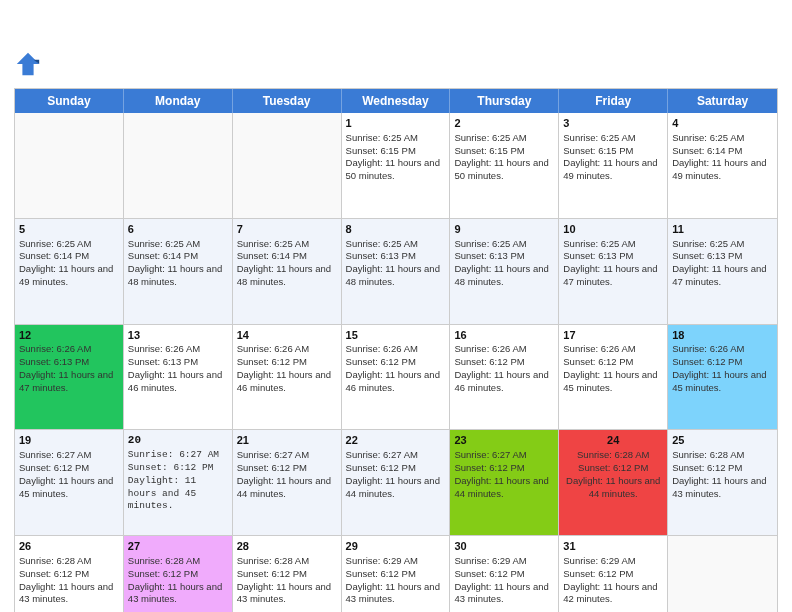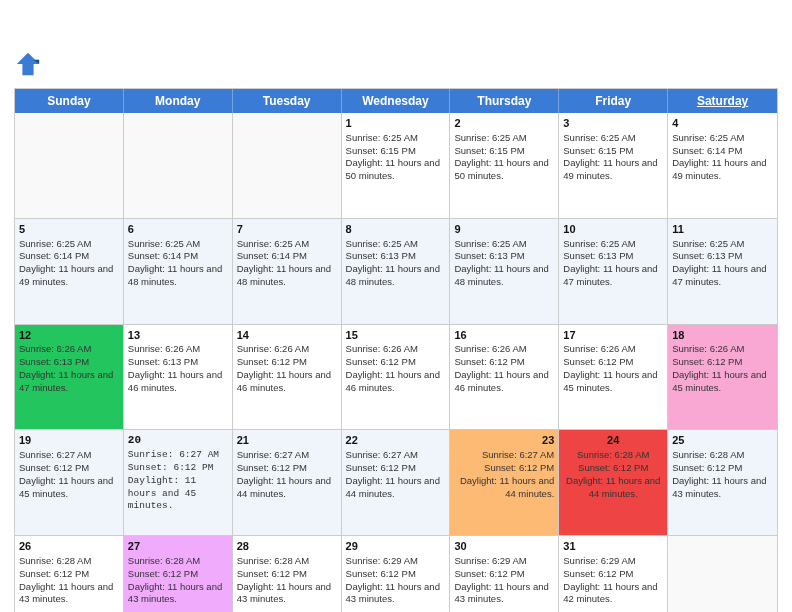--- a/index.html
+++ b/index.html
@@ -68,21 +68,21 @@
       background: #3a7bd5;
     }
     .cal-header-cell {
       color: #fff;
       font-size: 12px;
       font-weight: bold;
       text-align: center;
       padding: 5px 2px;
       border-right: 1px solid rgba(255,255,255,0.3);
     }
-    .cal-header-cell:last-child { border-right: none; text-decoration: underline; }
+    .cal-header-cell:last-child { border-right: none; }
     .cal-body {
       flex: 1;
       display: flex;
       flex-direction: column;
     }
     .cal-row {
       display: grid;
       grid-template-columns: repeat(7, 1fr);
       flex: 1;
       border-bottom: 1px solid #ccc;
@@ -161,28 +161,28 @@
           <div class="cal-cell" style="background: rgb(240, 244, 251);"><span class="day-num">10</span><span>Sunrise: 6:25 AM</span><br><span>Sunset: 6:13 PM</span><br><span>Daylight: 11 hours and 47 minutes.</span></div>
           <div class="cal-cell" style="background: rgb(240, 244, 251);"><span class="day-num">11</span><span>Sunrise: 6:25 AM</span><br><span>Sunset: 6:13 PM</span><br><span>Daylight: 11 hours and 47 minutes.</span></div>
         </div>
         <div class="cal-row">
           <div class="cal-cell" style="background: #22c55e;"><span class="day-num">12</span><span>Sunrise: 6:26 AM</span><br><span>Sunset: 6:13 PM</span><br><span>Daylight: 11 hours and 47 minutes.</span></div>
           <div class="cal-cell" style="background: rgb(255, 255, 255);"><span class="day-num">13</span><span>Sunrise: 6:26 AM</span><br><span>Sunset: 6:13 PM</span><br><span>Daylight: 11 hours and 46 minutes.</span></div>
           <div class="cal-cell" style="background: rgb(255, 255, 255);"><span class="day-num">14</span><span>Sunrise: 6:26 AM</span><br><span>Sunset: 6:12 PM</span><br><span>Daylight: 11 hours and 46 minutes.</span></div>
           <div class="cal-cell" style="background: rgb(255, 255, 255);"><span class="day-num">15</span><span>Sunrise: 6:26 AM</span><br><span>Sunset: 6:12 PM</span><br><span>Daylight: 11 hours and 46 minutes.</span></div>
           <div class="cal-cell" style="background: rgb(255, 255, 255);"><span class="day-num">16</span><span>Sunrise: 6:26 AM</span><br><span>Sunset: 6:12 PM</span><br><span>Daylight: 11 hours and 46 minutes.</span></div>
           <div class="cal-cell" style="background: rgb(255, 255, 255);"><span class="day-num">17</span><span>Sunrise: 6:26 AM</span><br><span>Sunset: 6:12 PM</span><br><span>Daylight: 11 hours and 45 minutes.</span></div>
-          <div class="cal-cell" style="background: #f9a8d4;"><span class="day-num">18</span><span>Sunrise: 6:26 AM</span><br><span>Sunset: 6:12 PM</span><br><span>Daylight: 11 hours and 45 minutes.</span></div>
+          <div class="cal-cell" style="background: #7dd3fc;"><span class="day-num">18</span><span>Sunrise: 6:26 AM</span><br><span>Sunset: 6:12 PM</span><br><span>Daylight: 11 hours and 45 minutes.</span></div>
         </div>
         <div class="cal-row">
           <div class="cal-cell" style="background: rgb(240, 244, 251);"><span class="day-num">19</span><span>Sunrise: 6:27 AM</span><br><span>Sunset: 6:12 PM</span><br><span>Daylight: 11 hours and 45 minutes.</span></div>
           <div class="cal-cell" style="background: rgb(240, 244, 251); font-family: Liberation Mono, monospace;"><span class="day-num">20</span><span>Sunrise: 6:27 AM</span><br><span>Sunset: 6:12 PM</span><br><span>Daylight: 11 hours and 45 minutes.</span></div>
           <div class="cal-cell" style="background: rgb(240, 244, 251);"><span class="day-num">21</span><span>Sunrise: 6:27 AM</span><br><span>Sunset: 6:12 PM</span><br><span>Daylight: 11 hours and 44 minutes.</span></div>
           <div class="cal-cell" style="background: rgb(240, 244, 251);"><span class="day-num">22</span><span>Sunrise: 6:27 AM</span><br><span>Sunset: 6:12 PM</span><br><span>Daylight: 11 hours and 44 minutes.</span></div>
-          <div class="cal-cell" style="background: #fdba74; text-align: right;"><span class="day-num">23</span><span>Sunrise: 6:27 AM</span><br><span>Sunset: 6:12 PM</span><br><span>Daylight: 11 hours and 44 minutes.</span></div>
+          <div class="cal-cell" style="background: #84cc16;"><span class="day-num">23</span><span>Sunrise: 6:27 AM</span><br><span>Sunset: 6:12 PM</span><br><span>Daylight: 11 hours and 44 minutes.</span></div>
           <div class="cal-cell" style="background: #ef4444; text-align: center;"><span class="day-num">24</span><span>Sunrise: 6:28 AM</span><br><span>Sunset: 6:12 PM</span><br><span>Daylight: 11 hours and 44 minutes.</span></div>
           <div class="cal-cell" style="background: rgb(240, 244, 251);"><span class="day-num">25</span><span>Sunrise: 6:28 AM</span><br><span>Sunset: 6:12 PM</span><br><span>Daylight: 11 hours and 43 minutes.</span></div>
         </div>
         <div class="cal-row">
           <div class="cal-cell" style="background: rgb(255, 255, 255);"><span class="day-num">26</span><span>Sunrise: 6:28 AM</span><br><span>Sunset: 6:12 PM</span><br><span>Daylight: 11 hours and 43 minutes.</span></div>
           <div class="cal-cell" style="background: #f0abfc;"><span class="day-num">27</span><span>Sunrise: 6:28 AM</span><br><span>Sunset: 6:12 PM</span><br><span>Daylight: 11 hours and 43 minutes.</span></div>
           <div class="cal-cell" style="background: rgb(255, 255, 255);"><span class="day-num">28</span><span>Sunrise: 6:28 AM</span><br><span>Sunset: 6:12 PM</span><br><span>Daylight: 11 hours and 43 minutes.</span></div>
           <div class="cal-cell" style="background: rgb(255, 255, 255);"><span class="day-num">29</span><span>Sunrise: 6:29 AM</span><br><span>Sunset: 6:12 PM</span><br><span>Daylight: 11 hours and 43 minutes.</span></div>
           <div class="cal-cell" style="background: rgb(255, 255, 255);"><span class="day-num">30</span><span>Sunrise: 6:29 AM</span><br><span>Sunset: 6:12 PM</span><br><span>Daylight: 11 hours and 43 minutes.</span></div>
           <div class="cal-cell" style="background: rgb(255, 255, 255);"><span class="day-num">31</span><span>Sunrise: 6:29 AM</span><br><span>Sunset: 6:12 PM</span><br><span>Daylight: 11 hours and 42 minutes.</span></div>

